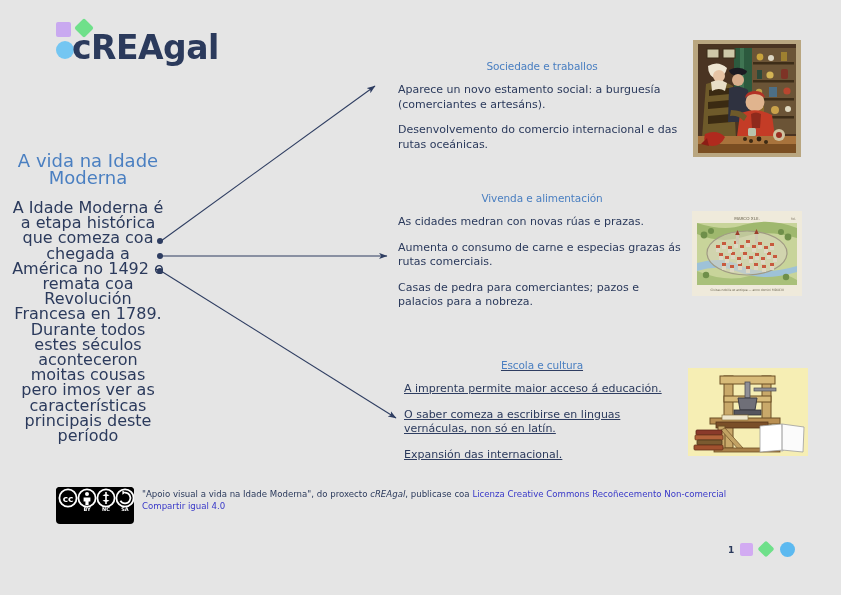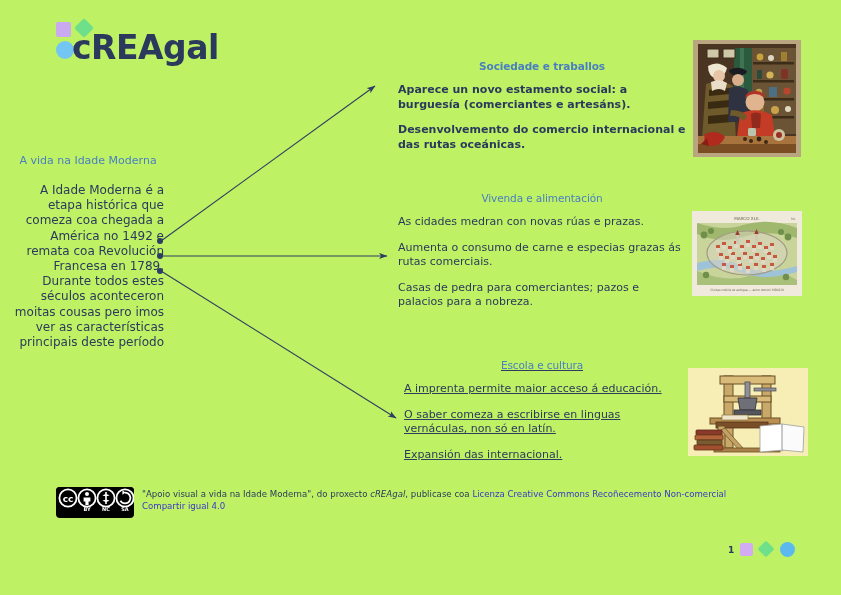--- a/index.html
+++ b/index.html
@@ -9,21 +9,21 @@
     background: #ffffff;
   }
   body {
     font-family: "DejaVu Sans", "Liberation Sans", sans-serif;
     color: #2e3d61;
   }
   #page {
     position: relative;
     width: 841px;
     height: 595px;
-    background: #bef264;
+    background: #e5e5e5;
     overflow: hidden;
   }
 
   
   #logo {
     position: absolute;
     left: 56px;
     top: 22px;
     width: 180px;
     height: 42px;
@@ -71,31 +71,31 @@
   
   #left-col {
     position: absolute;
     left: 12px;
     top: 152px;
     width: 152px;
   }
   #left-title {
     text-align: center;
     color: #4a7fc1;
-    font-size: 11px;
+    font-size: 18px;
     line-height: 17px;
     font-weight: 400;
     margin-bottom: 14px;
     padding: 0 4px;
   }
   #left-body {
     color: #2b3a5c;
-    font-size: 12px;
+    font-size: 16px;
     line-height: 15.2px;
-    text-align: right;
+    text-align: center;
   }
 
   
   .node-dot {
     position: absolute;
     width: 6px;
     height: 6px;
     border-radius: 50%;
     background: #2e3d61;
   }
@@ -119,38 +119,38 @@
     margin-bottom: 11px;
     letter-spacing: -0.1px;
   }
   .sec-para {
     color: #2b3a5c;
     font-size: 11px;
     line-height: 14.6px;
     margin-bottom: 11px;
   }
   .sec-para:last-child { margin-bottom: 0; }
-  #sec-1 { left: 398px; top: 60px; font-weight: bold; }
+  #sec-1 { left: 398px; top: 60px; }
   #sec-2 { left: 398px; top: 192px; }
   #sec-3 { left: 398px; top: 359px; text-decoration: underline; }
   #sec-3 .sec-para { padding-left: 6px; }
 
   
   .illus { position: absolute; overflow: hidden; }
   #illus-1 { left: 693px; top: 40px; width: 108px; height: 117px; background: #9c8a6a; }
   #illus-2 { left: 692px; top: 211px; width: 110px; height: 85px; background: #dfe6c8; }
   #illus-3 { left: 688px; top: 368px; width: 120px; height: 88px; background: #f5eeb3; }
 
   
   #cc-badge {
     position: absolute;
     left: 56px;
     top: 487px;
     width: 78px;
-    height: 31px;
+    height: 37px;
     background: #000000;
     border-radius: 4px;
   }
   #footer-text {
     position: absolute;
     left: 142px;
     top: 489px;
     width: 620px;
     font-size: 8.6px;
     line-height: 11.5px;

